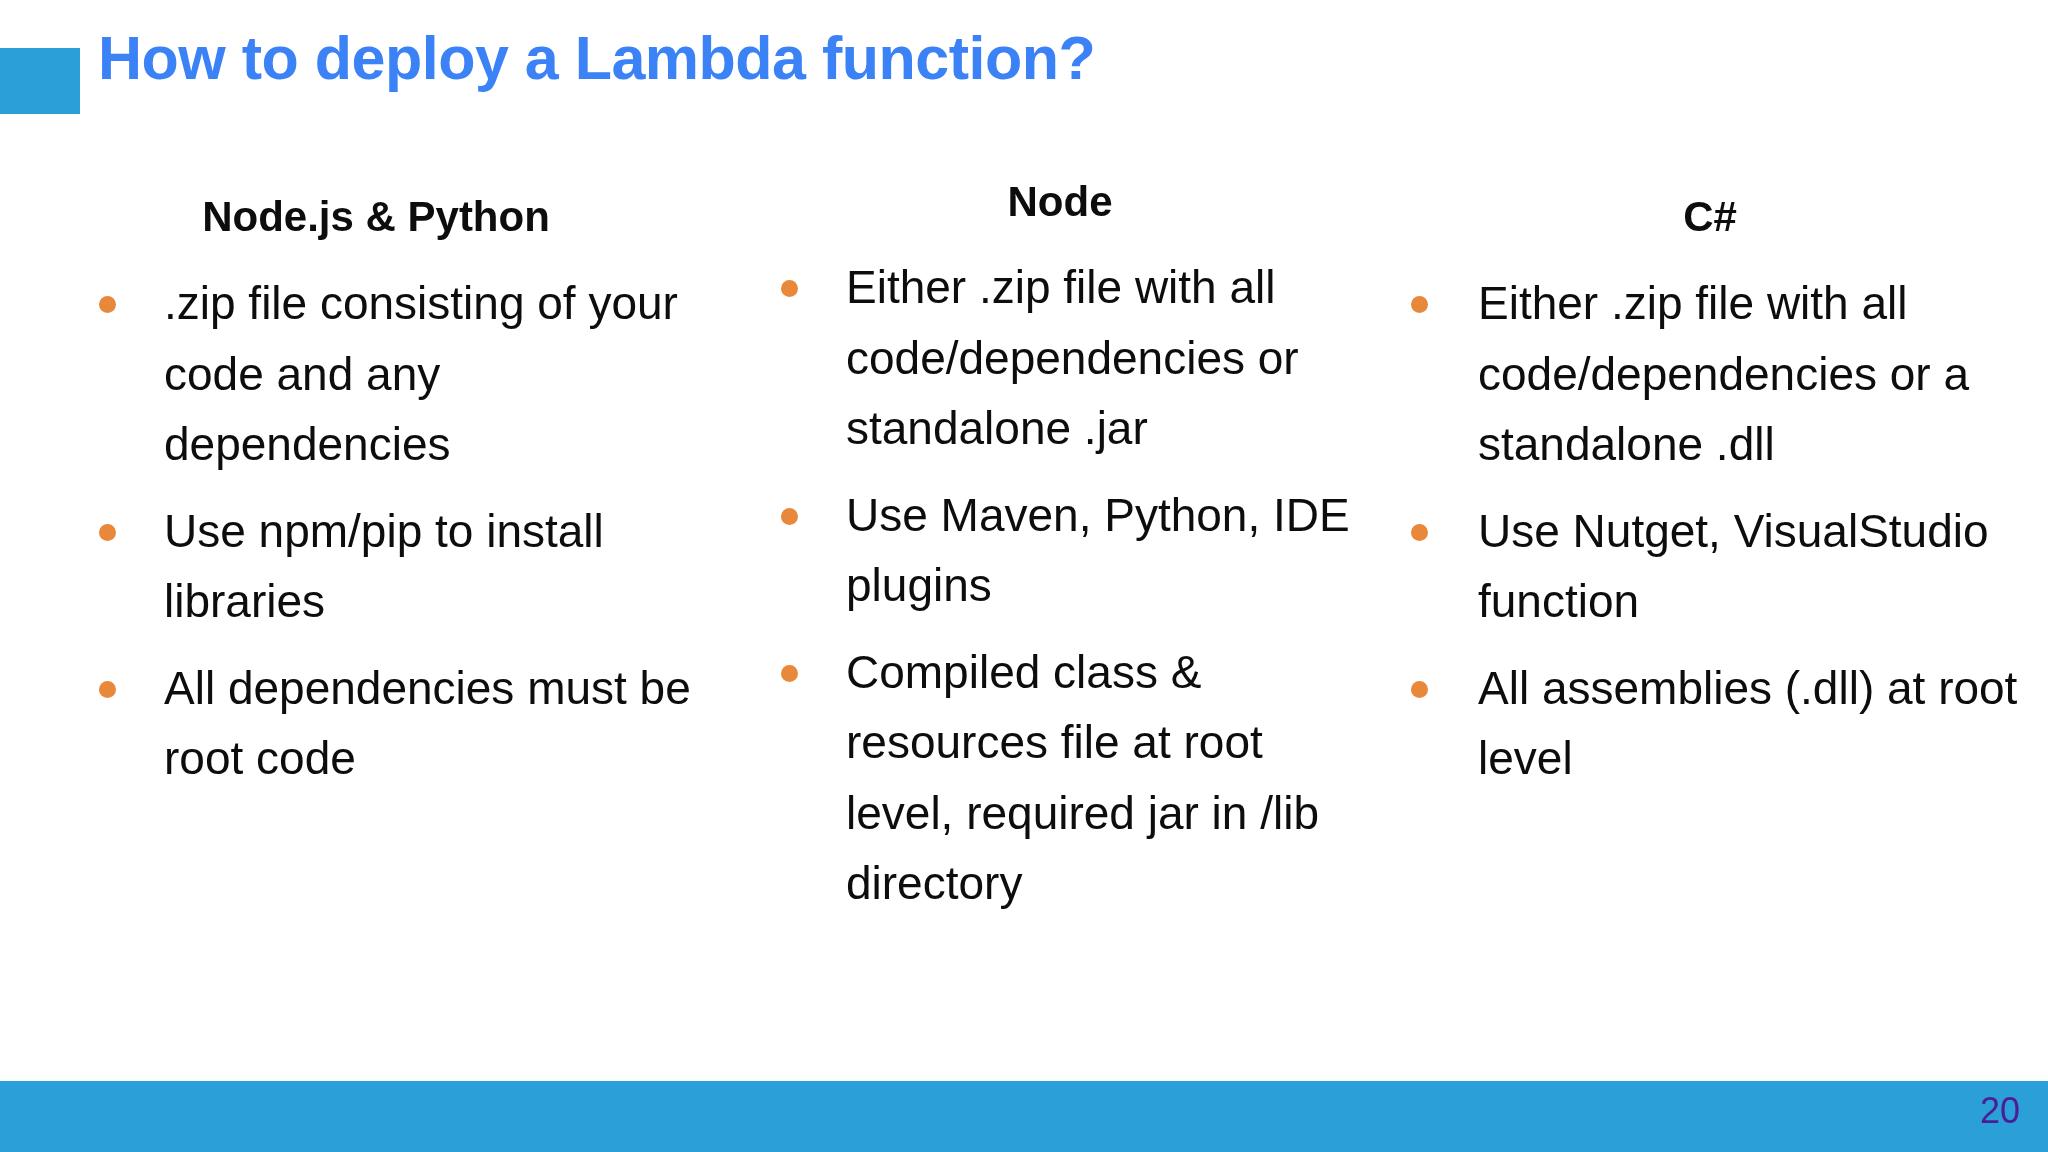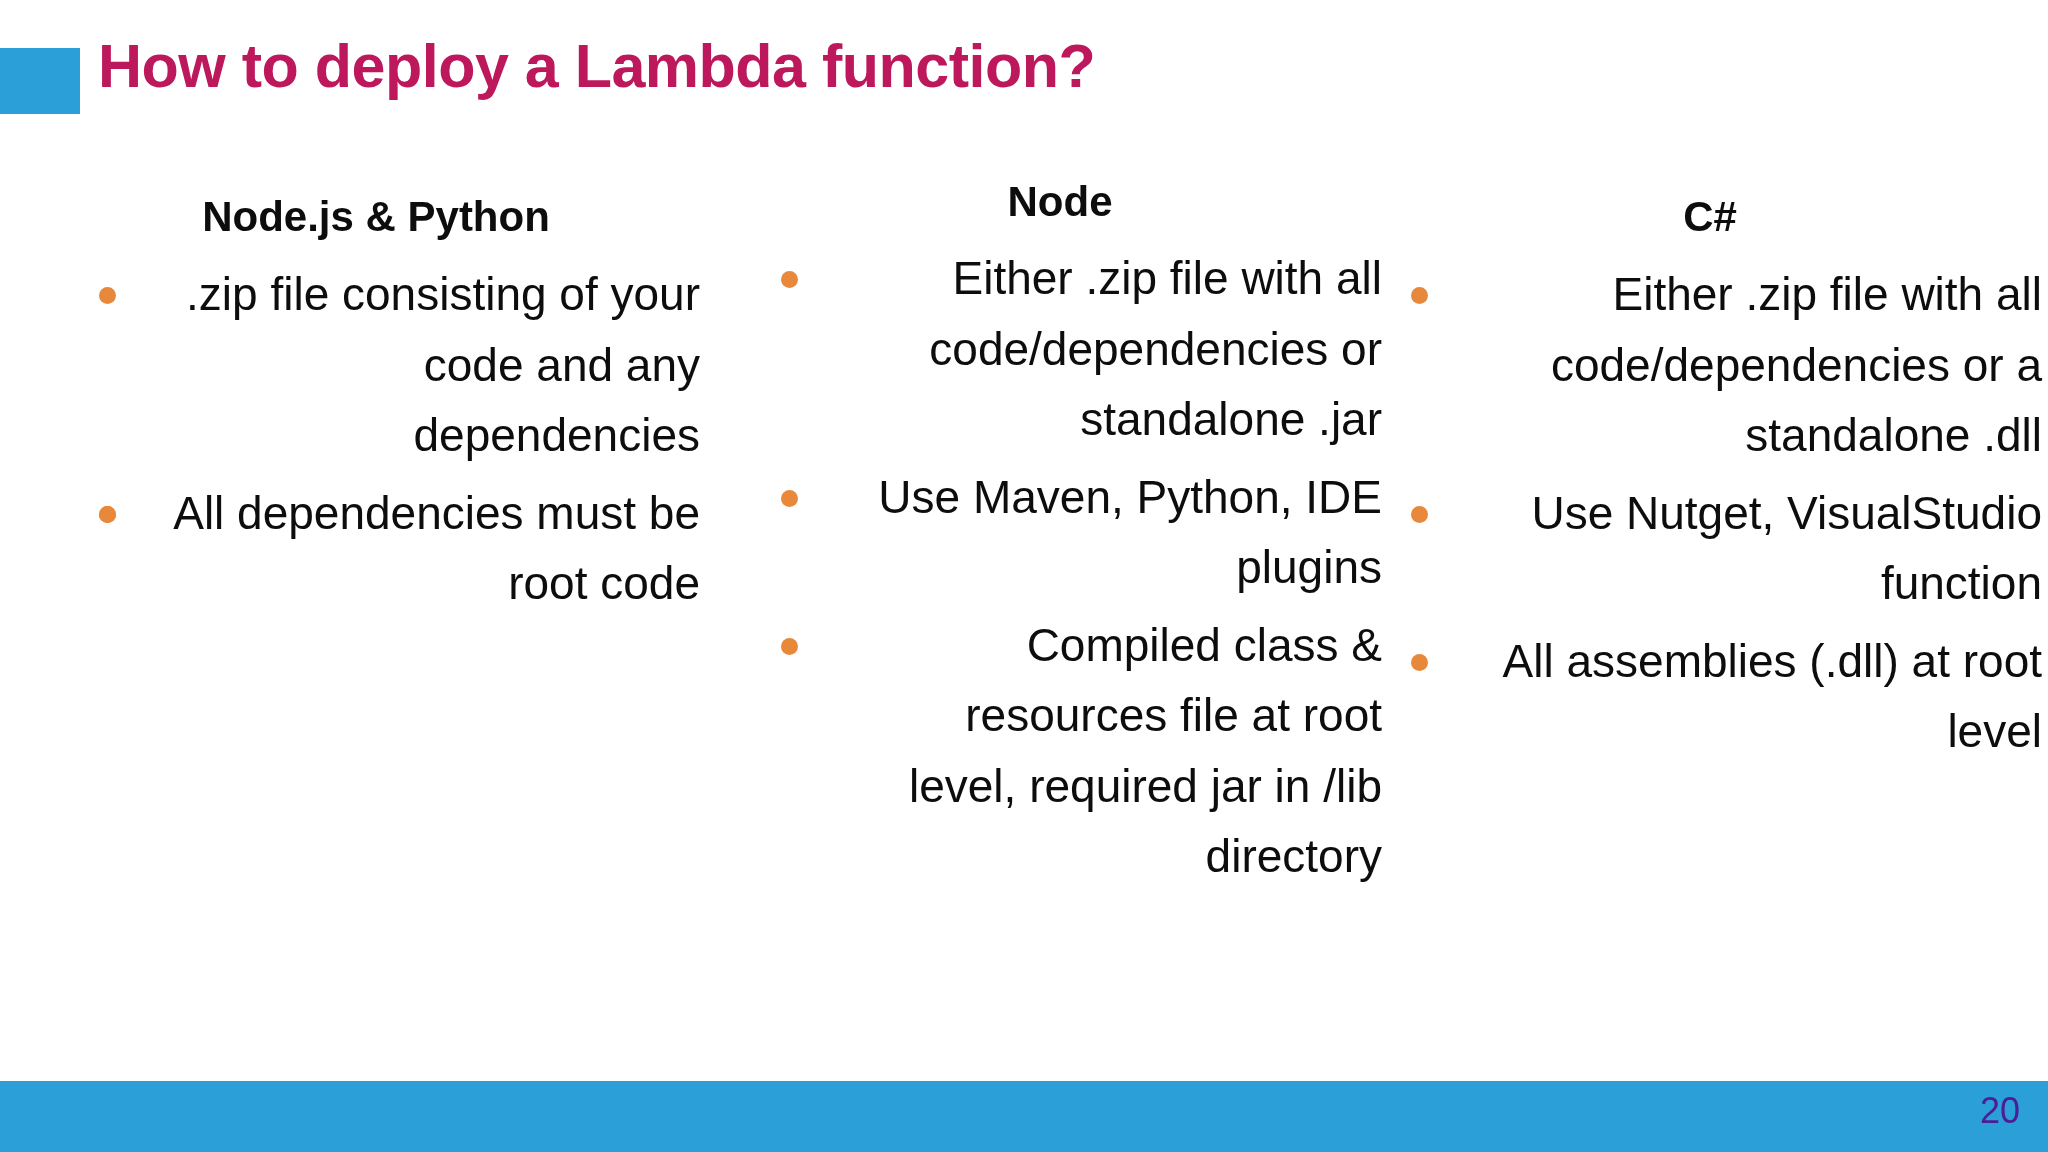--- a/index.html
+++ b/index.html
@@ -24,24 +24,24 @@
     position: absolute;
     left: 0px;
     top: 48px;
     width: 80px;
     height: 66px;
     background: #2a9fd8;
   }
   .slide-title {
     position: absolute;
     left: 98px;
-    top: 28px;
+    top: 20px;
     font-size: 61px;
     font-weight: bold;
-    color: #be185d;
+    color: #3b82f6;
     letter-spacing: -0.5px;
     white-space: nowrap;
     line-height: 1.25;
   }
 
   
   .columns {
     position: absolute;
     left: 0;
     top: 0;
@@ -79,22 +79,21 @@
   .col-1 .bullets { top: 252px; }
   .col-2 .bullets { top: 236px; }
   .col-3 .bullets { top: 252px; }
 
   .bullet-item {
     position: relative;
     padding-left: 84px;
     font-size: 46px;
     line-height: 70.5px;
     color: #0d0d0d;
-    margin: 7px 0 0 0;
-    text-align: right;
+    margin: 16px 0 0 0;
   }
   .bullet-dot {
     position: absolute;
     left: 19px;
     top: 28px;
     width: 17px;
     height: 17px;
     border-radius: 50%;
     background: #e8883a;
   }
@@ -130,20 +129,21 @@
 
     <div class="column col-1">
       <div class="col-header">Node.js &amp; Python</div>
       <ul class="bullets">
         <li class="bullet-item">
           <span class="bullet-dot"></span>
           <span>.zip file consisting of your code and any dependencies</span>
         </li>
         <li class="bullet-item">
           <span class="bullet-dot"></span>
+          <span>Use npm/pip to install libraries</span>
         </li>
         <li class="bullet-item">
           <span class="bullet-dot"></span>
           <span>All dependencies must be root code</span>
         </li>
       </ul>
     </div>
 
     <div class="column col-2">
       <div class="col-header">Node</div>

